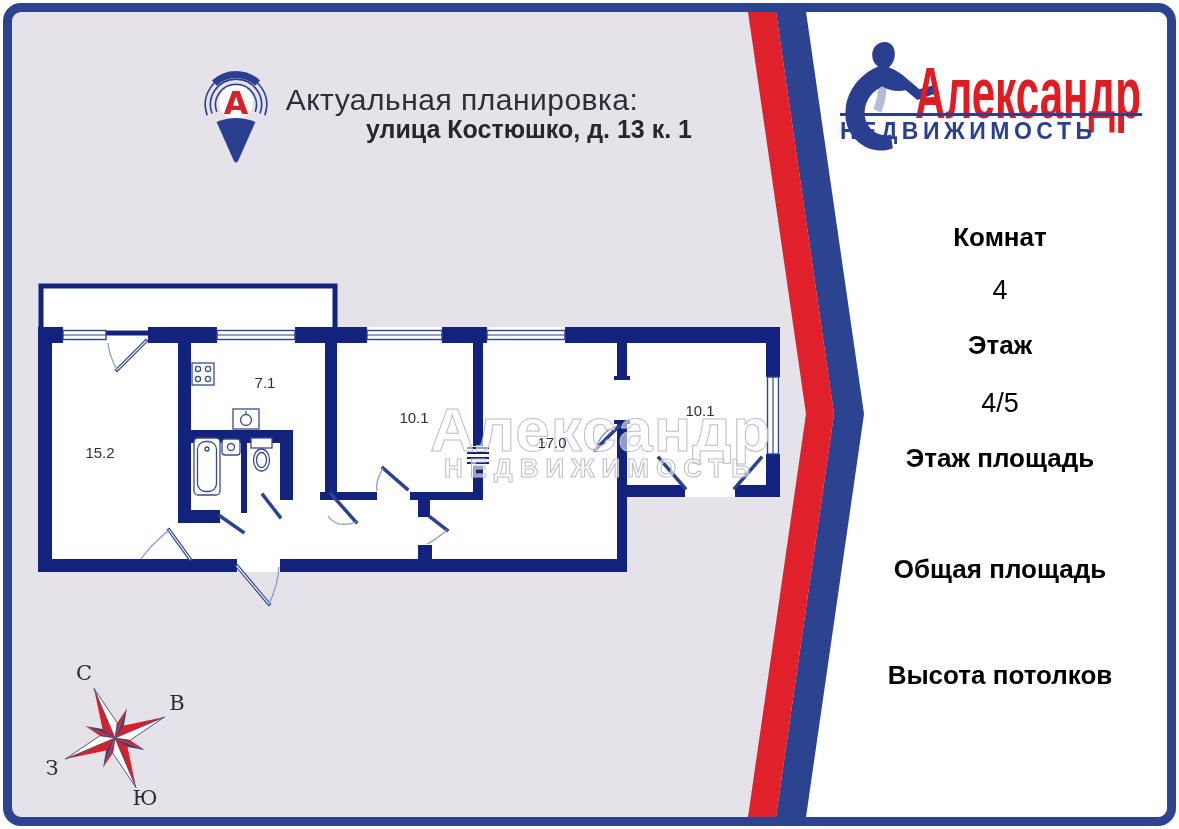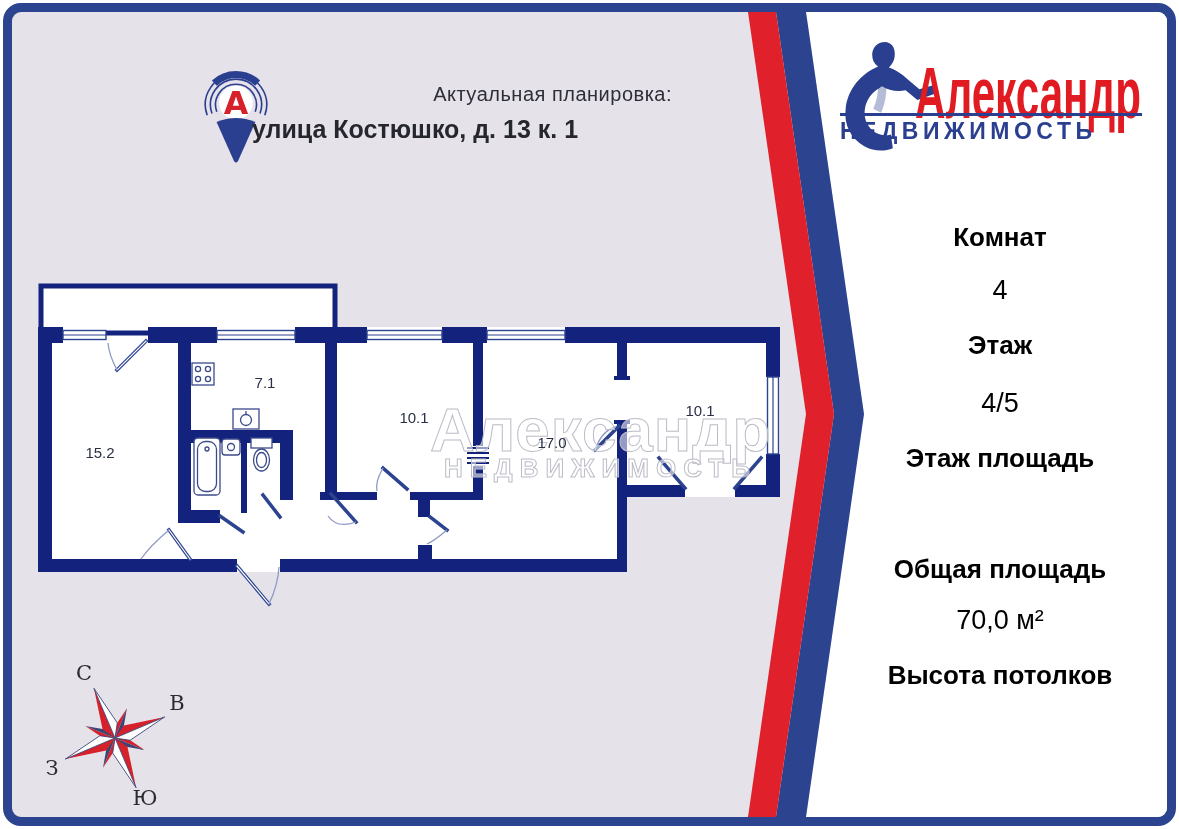--- a/index.html
+++ b/index.html
@@ -7,25 +7,25 @@
     width:1179px;height:829px;position:relative;background:#ffffff;
     font-family:"Liberation Sans",sans-serif;overflow:hidden;
   }
   .frame{
     position:absolute;left:3px;top:3px;right:3px;bottom:3px;
     border:9px solid #2c4390;border-radius:18px;
     background:#e5e2ea;overflow:hidden;
   }
   .abs{position:absolute;}
   .hdr-title{
-    left:240px;top:71px;width:420px;text-align:right;
-    font-size:20px;color:#2e2e38;letter-spacing:.5px;
+    left:240px;top:71px;width:420px;text-align:center;
+    font-size:30px;color:#2e2e38;letter-spacing:.5px;
   }
   .hdr-addr{
-    left:240px;top:103px;width:440px;text-align:left;
+    left:240px;top:103px;width:440px;text-align:right;
     font-size:25px;font-weight:bold;color:#26262e;
   }
   .brand-name{
     left:903px;top:40px;width:240px;
     font-size:68px;font-weight:bold;color:#e11b22;
     transform:scale(.62,1.05);transform-origin:left top;white-space:nowrap;
   }
   .brand-rule{left:828px;top:101px;width:302px;height:3px;background:#2b3f90;}
   .brand-sub{
     left:828px;top:106px;width:310px;
@@ -81,21 +81,20 @@
   <div class="abs brand-name">Александр</div>
   <div class="abs brand-rule"></div>
   <div class="abs brand-sub">НЕДВИЖИМОСТЬ</div>
 
   <div class="abs row" style="top:208px"><span class="lab">Комнат</span></div>
   <div class="abs row" style="top:261px"><span class="val">4</span></div>
   <div class="abs row" style="top:316px"><span class="lab">Этаж</span></div>
   <div class="abs row" style="top:374px"><span class="val">4/5</span></div>
   <div class="abs row" style="top:429px"><span class="lab">Этаж площадь</span></div>
   <div class="abs row" style="top:540px"><span class="lab">Общая площадь</span></div>
-  <div class="abs row" style="top:591px"><span class="val">70,0 м²</span></div>
   <div class="abs row" style="top:646px"><span class="lab">Высота потолков</span></div>
 
   <svg class="abs" style="left:18px;top:271px;width:760px;height:340px" viewBox="0 0 760 340">
 
     <polygon points="8,44 750,44 750,214 597,214 597,289 8,289" fill="#ffffff"></polygon>
 
     <rect x="11" y="3" width="294" height="47" fill="#ffffff" stroke="#13227d" stroke-width="5"></rect>
 
     <rect class="wall" x="8" y="44" width="25" height="16"></rect>
     <rect class="wall" x="118" y="44" width="69" height="16"></rect>

